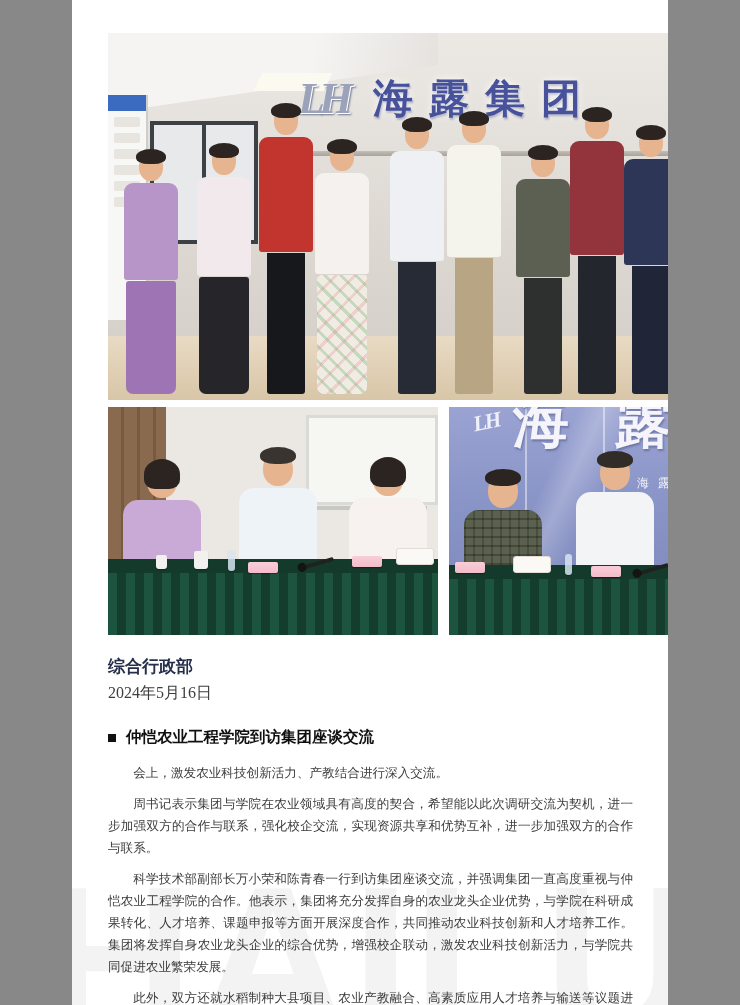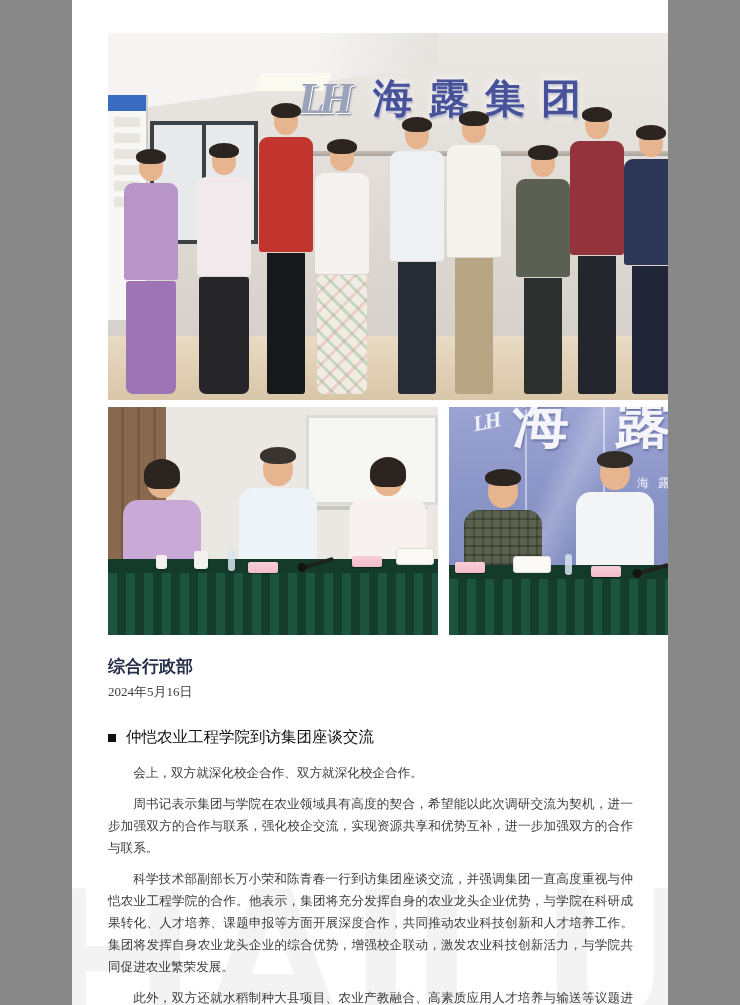--- a/index.html
+++ b/index.html
@@ -92,27 +92,27 @@
   .banner-small{position:absolute;left:188px;top:68px;font-size:12px;color:#f2f3f8;letter-spacing:9px;white-space:nowrap;}
   .banner-slash{position:absolute;left:282px;top:58px;width:2px;height:34px;background:rgba(255,255,255,.8);
     transform:rotate(24deg);}
   .banner-frag{position:absolute;left:306px;top:66px;font-size:13px;color:#f2f3f8;}
 
   
   .meta-row{position:absolute;left:36px;right:36px;top:655px;display:flex;
     justify-content:space-between;align-items:flex-start;z-index:2;}
   .dept{font-family:"Liberation Serif","DejaVu Serif",serif;font-weight:700;font-size:17px;
     color:var(--heading-text,#262f49);}
-  .pub-date{font-family:"Liberation Serif","DejaVu Serif",serif;font-size:13px;color:#3e3e3e;margin-top:5px;}
+  .pub-date{font-family:"Liberation Serif","DejaVu Serif",serif;font-size:16px;color:#3e3e3e;margin-top:5px;}
   .issue-badge{background:var(--badge-bg,#1c2b4e);color:var(--badge-text,#fff);
     font-family:"Liberation Serif","DejaVu Serif",serif;font-weight:700;font-size:16.5px;
     padding:4px 13px 5px;border-radius:10px;letter-spacing:1px;}
 
   .article{position:absolute;left:36px;right:35px;top:727px;z-index:2;}
-  .article h1{margin:0 0 14px 0;font-size:15.5px;font-weight:400;color:#101010;display:flex;align-items:center;}
+  .article h1{margin:0 0 14px 0;font-size:15.5px;font-weight:700;color:#101010;display:flex;align-items:center;}
   .bullet{display:inline-block;width:8px;height:8px;background:#111;margin-right:10px;flex:0 0 auto;}
   .article p{margin:0 0 9px 0;font-size:12.6px;line-height:22px;color:var(--body-text,#3c3c3c);
     text-align:justify;text-indent:2em;}
 
   .watermark{position:absolute;left:50%;bottom:-78px;transform:translateX(-50%);
     font-size:212px;font-weight:800;letter-spacing:2px;color:rgba(80,80,80,.07);
     white-space:nowrap;z-index:0;user-select:none;}
 </style>
 </head>
 <body>
@@ -263,20 +263,20 @@
       <div class="dept">综合行政部</div>
       <div class="pub-date">2024年5月16日</div>
     </div>
   </div>
 
   <div class="article">
     <h1>
       <span class="bullet"></span>
       <span>仲恺农业工程学院到访集团座谈交流</span>
     </h1>
-    <p>会上，双方就深化校企合作、双方就深化校企合作。</p>
+    <p>会上，激发农业科技创新活力、产教结合进行深入交流。</p>
     <p>周书记表示集团与学院在农业领域具有高度的契合，希望能以此次调研交流为契机，进一步加强双方的合作与联系，强化校企交流，实现资源共享和优势互补，进一步加强双方的合作与联系。</p>
     <p>科学技术部副部长万小荣和陈青春一行到访集团座谈交流，并强调集团一直高度重视与仲恺农业工程学院的合作。他表示，集团将充分发挥自身的农业龙头企业优势，与学院在科研成果转化、人才培养、课题申报等方面开展深度合作，共同推动农业科技创新和人才培养工作。集团将发挥自身农业龙头企业的综合优势，增强校企联动，激发农业科技创新活力，与学院共同促进农业繁荣发展。</p>
     <p>此外，双方还就水稻制种大县项目、农业产教融合、高素质应用人才培养与输送等议题进行了深入的交流和研讨，并达成了一系列共识和合作意向。</p>
   </div>
 
   <div class="watermark">HAILU</div>
 </div>
 
 </body></html>

